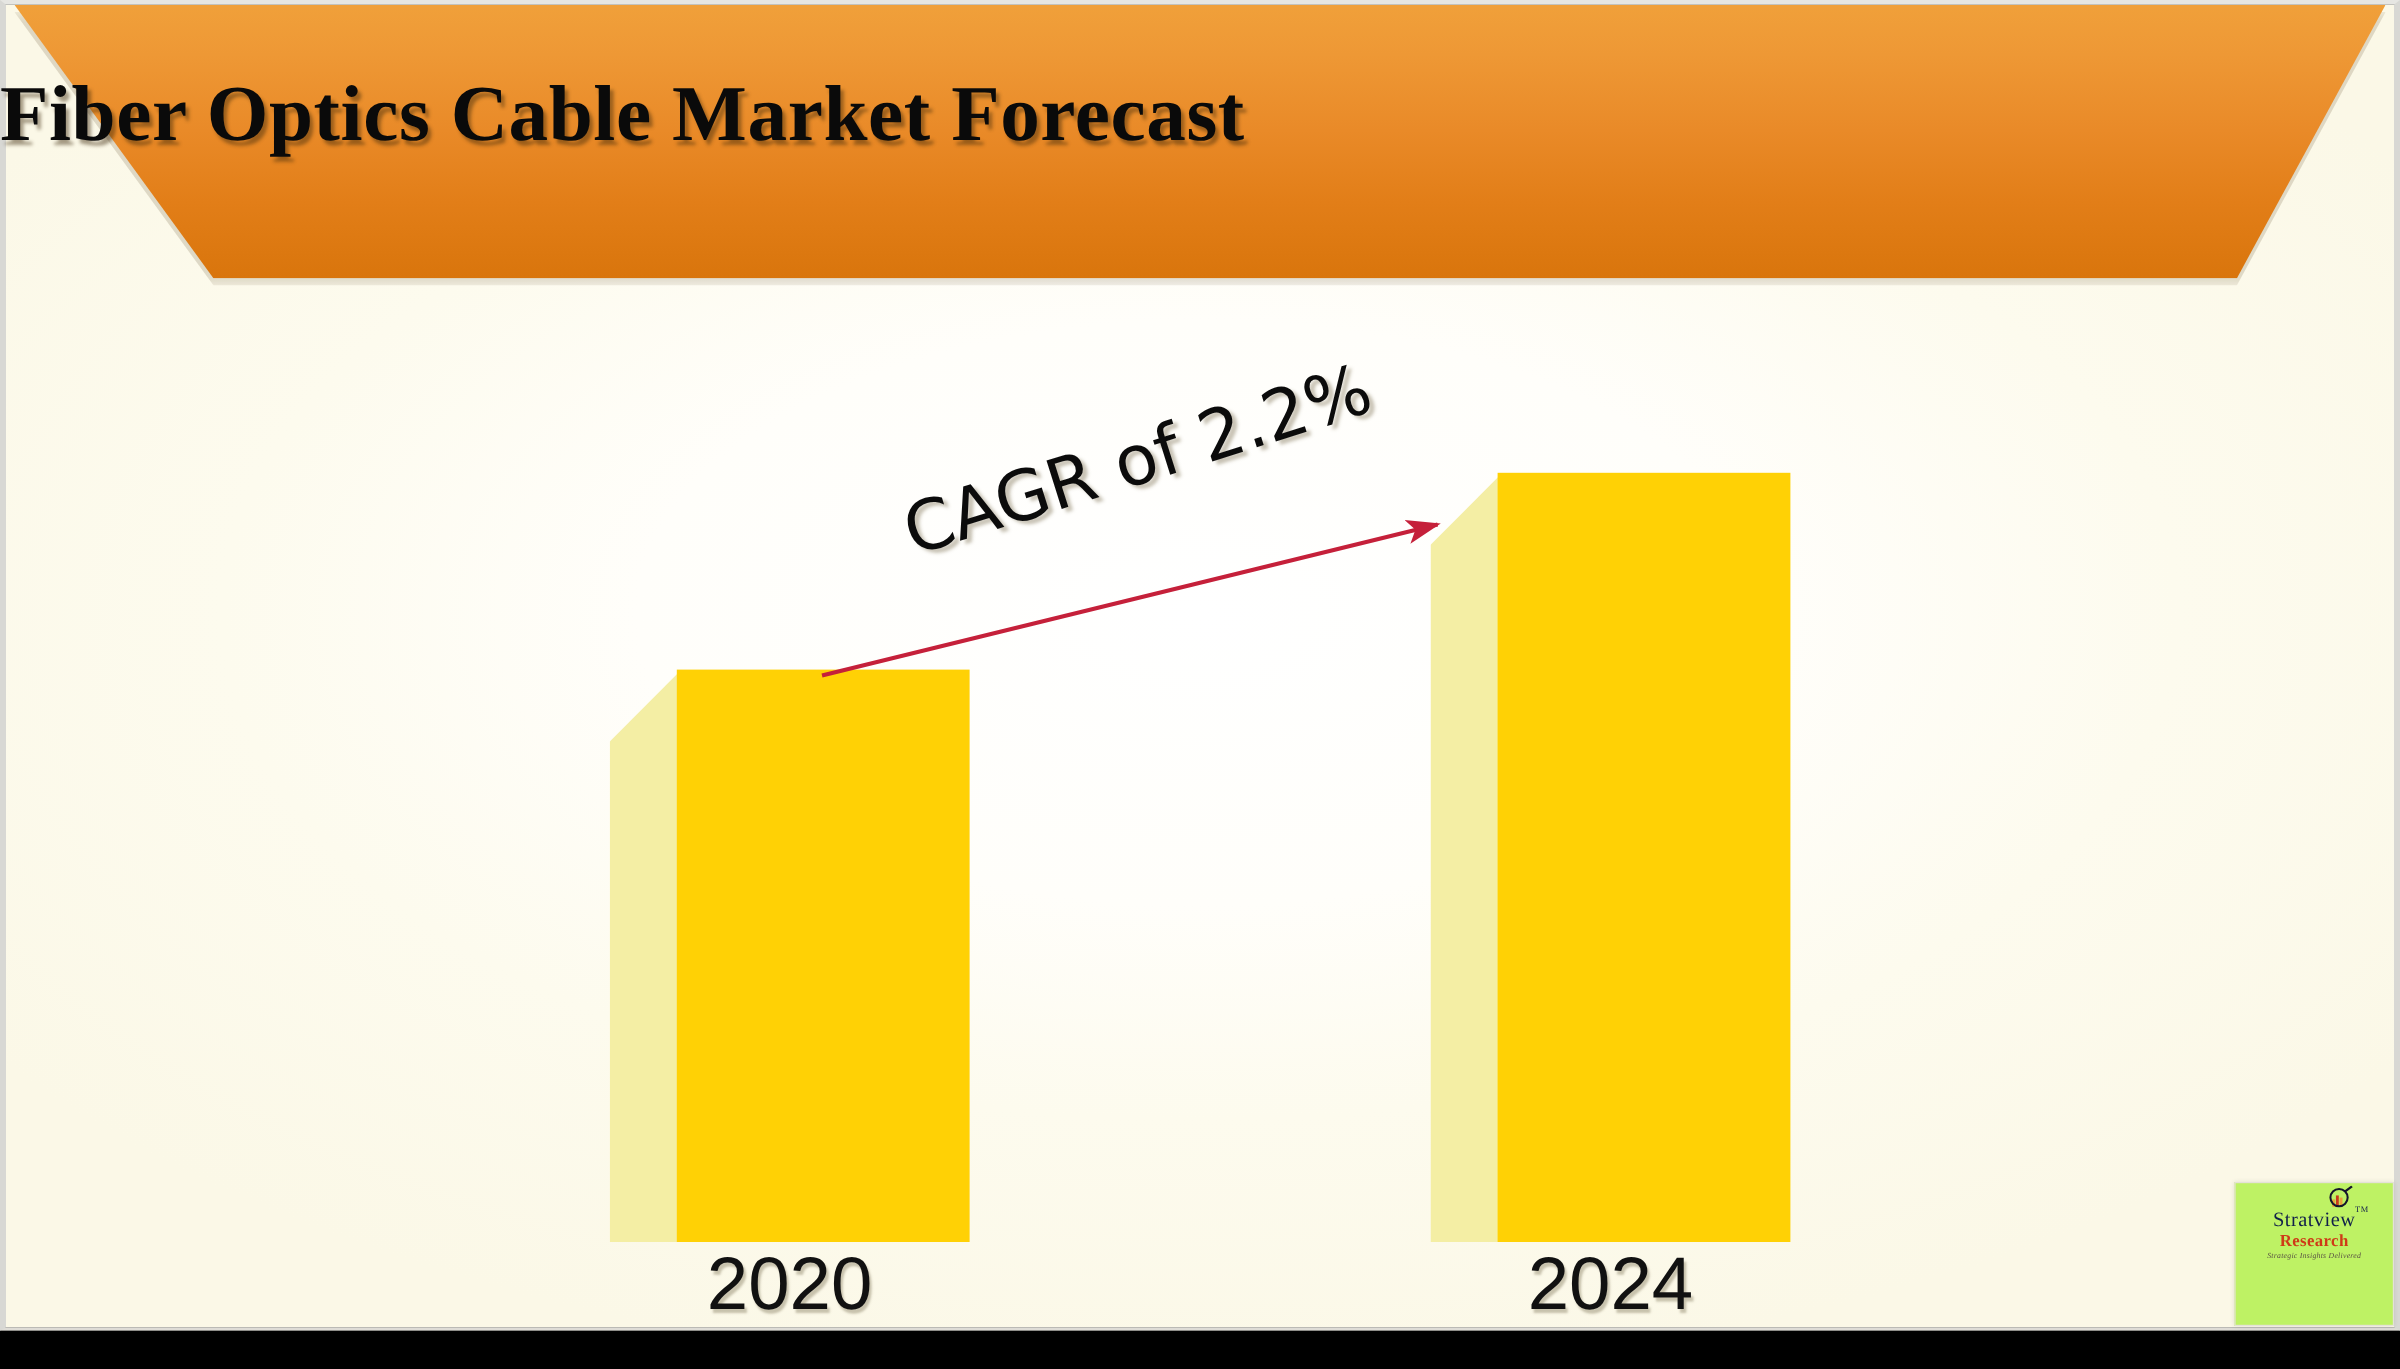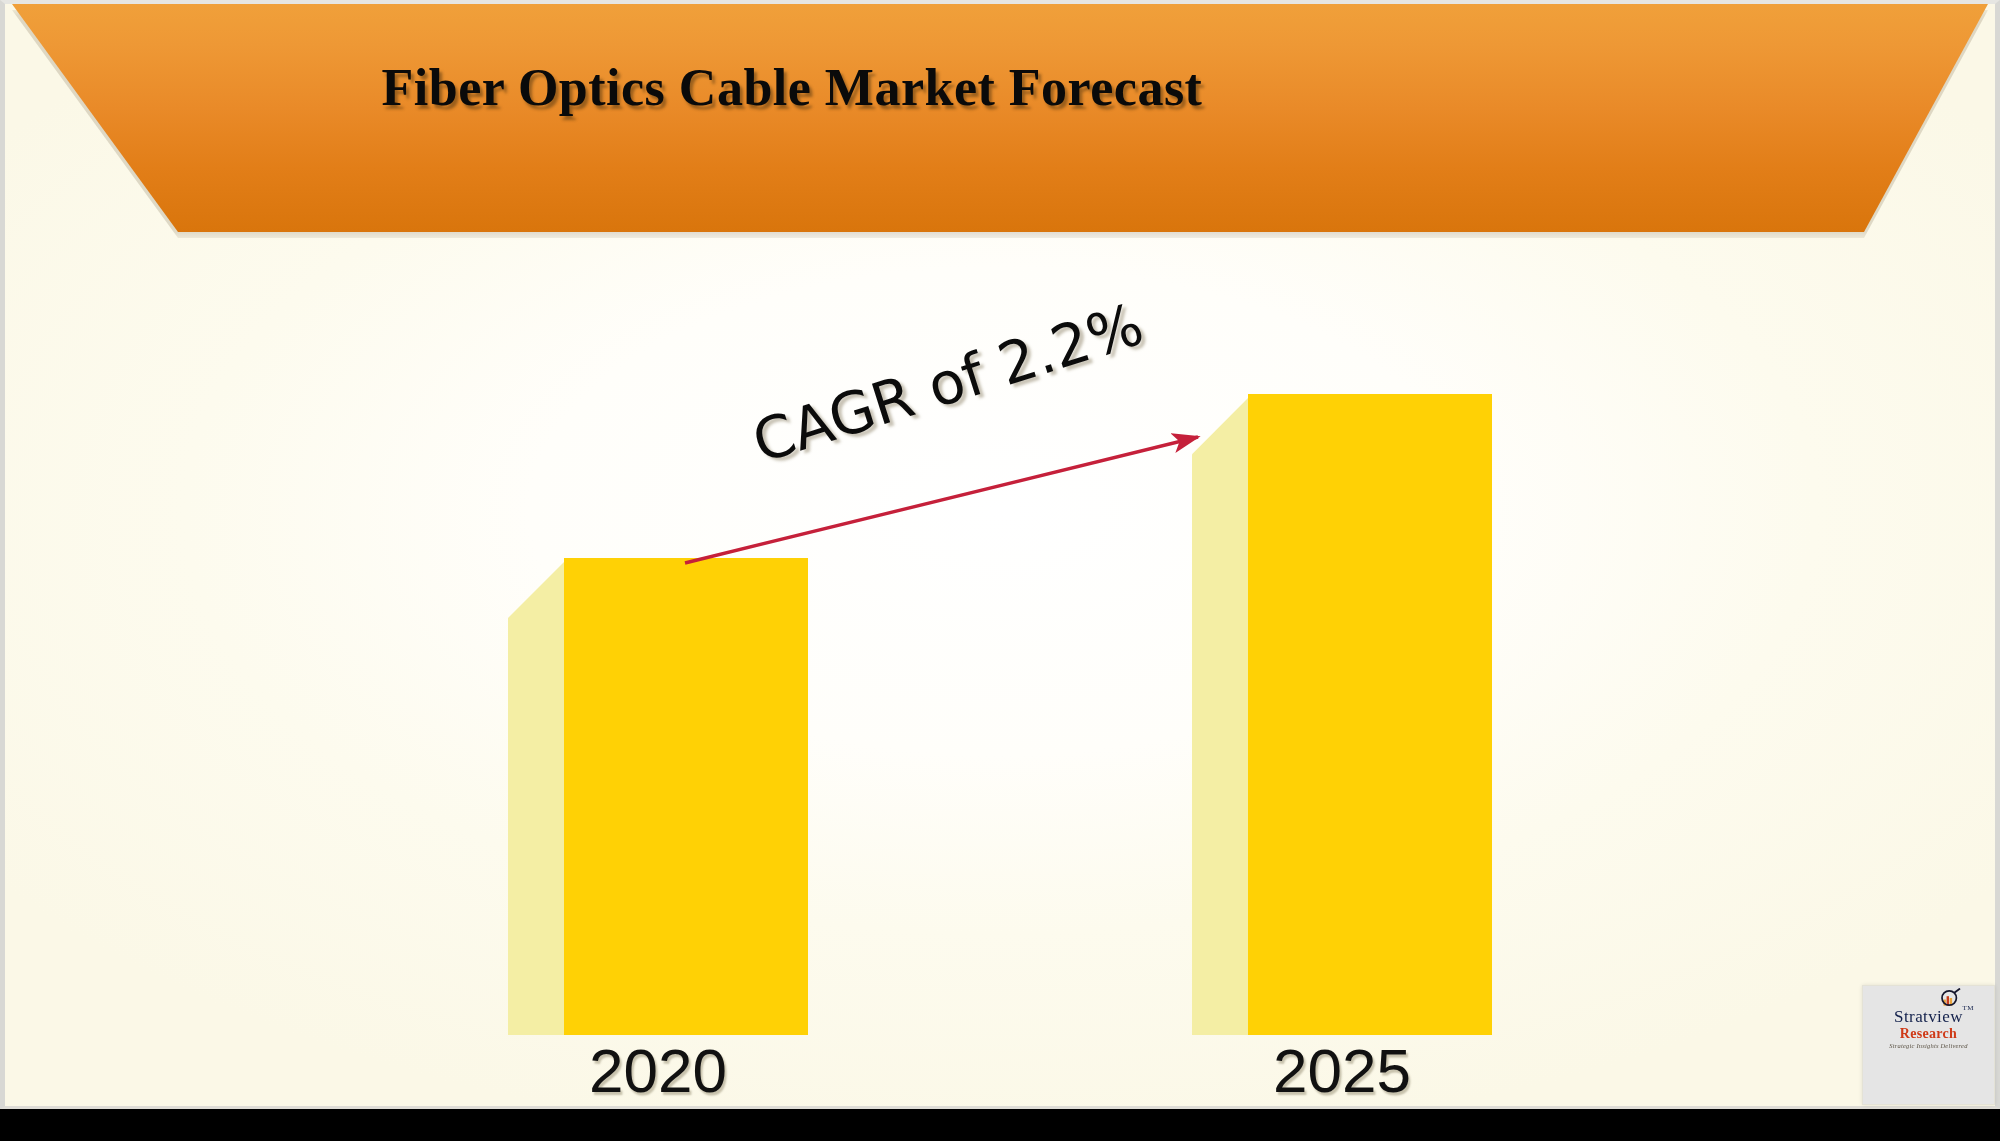--- a/index.html
+++ b/index.html
@@ -81,24 +81,23 @@
     z-index: 1;
   }
   #header-banner { z-index: 2; }
 
   #slide-title {
     position: absolute;
     z-index: 3;
     left: 0;
     top: 58px;
     width: 1584px;
-    text-align: center;
     font-family: "Liberation Serif", serif;
     font-weight: bold;
-    font-size: 52px;
+    font-size: 66px;
     letter-spacing: 0.5px;
     color: #0a0a0a;
     text-shadow: 3px 4px 3px rgba(60,40,10,0.45);
     white-space: nowrap;
   }
 
   
   #chart {
     position: absolute;
     z-index: 4;
@@ -157,21 +156,21 @@
   }
 
   
   #logo-box {
     position: absolute;
     z-index: 8;
     left: 1862px;
     top: 985px;
     width: 131px;
     height: 118px;
-    background: #e5e5e5;
+    background: #bef264;
     border: 1px solid #e4e2d6;
     box-shadow: 0 0 4px rgba(0,0,0,0.10);
     overflow: hidden;
   }
   #logo-inner {
     position: absolute;
     left: 0;
     top: 22px;
     width: 131px;
     text-align: center;
@@ -236,21 +235,21 @@
       <div class="bar-front" style="left:56px; top:0px; width:244px; height:477px;"></div>
     </div>
     <div class="bar-label" style="left:508px; top:1035px; width:300px;">2020</div>
 
     <div class="bar-group" style="left:1192px; top:394px; width:300px; height:641px;">
       <div class="bar-side" style="width:60px; height:641px;
                   clip-path: polygon(0% 9.4%, 100% 0%, 100% 100%, 0% 100%);
                   -webkit-clip-path: polygon(0% 9.4%, 100% 0%, 100% 100%, 0% 100%);"></div>
       <div class="bar-front" style="left:56px; top:0px; width:244px; height:641px;"></div>
     </div>
-    <div class="bar-label" style="left:1192px; top:1035px; width:300px;">2025</div>
+    <div class="bar-label" style="left:1192px; top:1035px; width:300px;">2024</div>
 
   </div>
 
   <svg id="cagr-arrow" viewBox="0 0 2000 1109">
     <defs>
       <marker id="ahead" markerWidth="9" markerHeight="9" refX="7.6" refY="3.1" orient="auto">
         <path d="M0,0.1 L8.4,3.1 L0,6.1 L2.0,3.1 Z" fill="#C5203A"></path>
       </marker>
     </defs>
     <line x1="685" y1="563" x2="1198" y2="437" stroke="#C5203A" stroke-width="3.4" marker-end="url(#ahead)"></line>

